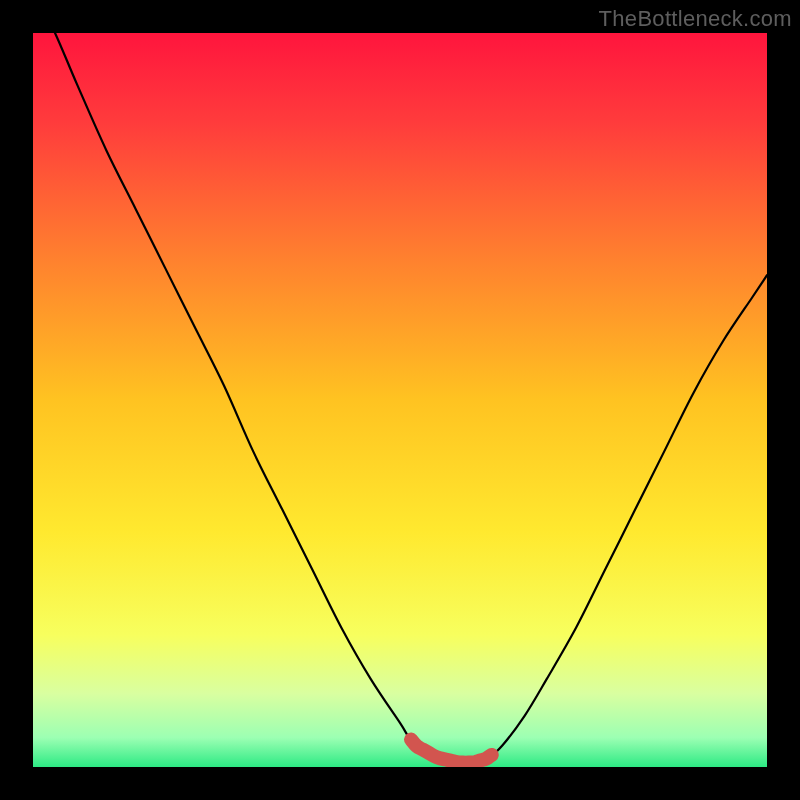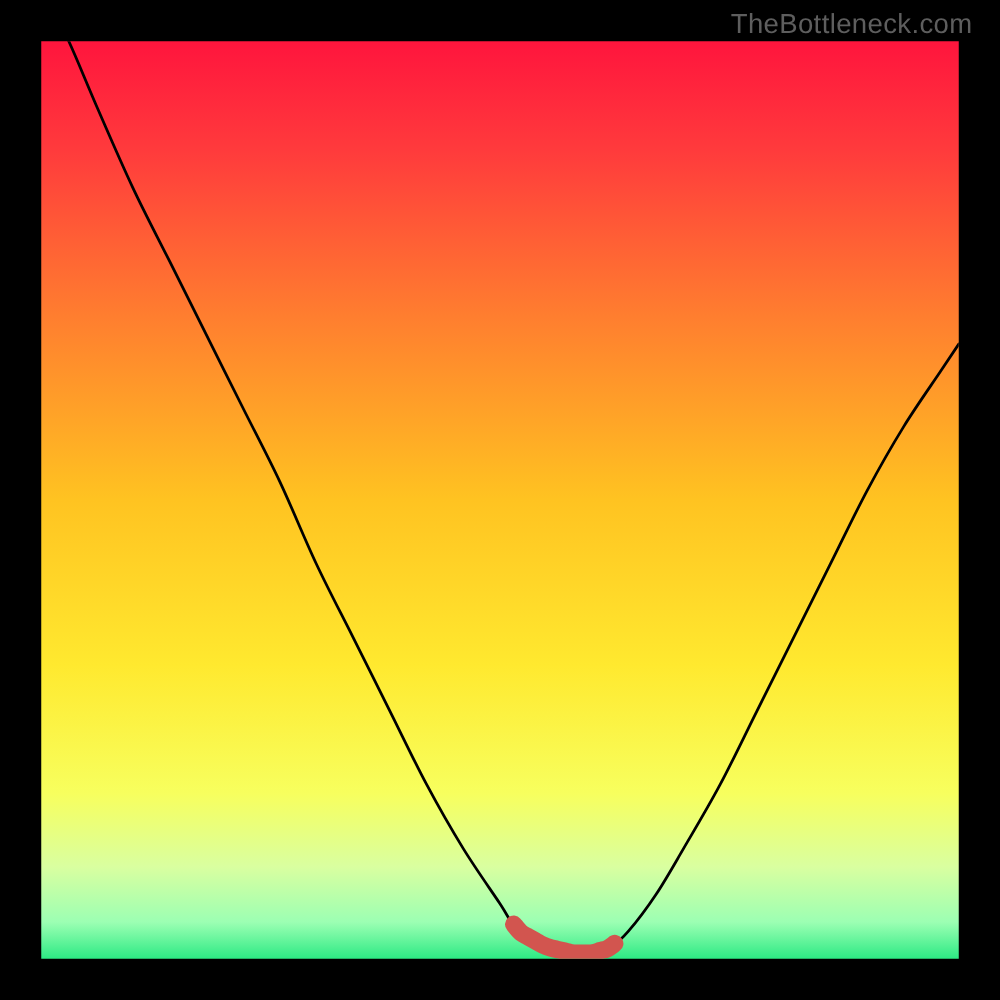--- a/index.html
+++ b/index.html
@@ -11,21 +11,21 @@
     overflow: hidden;
   }
   .container {
     position: relative;
     width: 800px;
     height: 800px;
   }
   .watermark {
     position: absolute;
     top: 6px;
-    right: 22px;
+    right: 8px;
     font-family: Arial, Helvetica, sans-serif;
     font-size: 22px;
     color: #5e5e5e;
     font-weight: 500;
     letter-spacing: 0.3px;
     z-index: 5;
   }
   svg.chart {
     position: absolute;
     left: 0;

